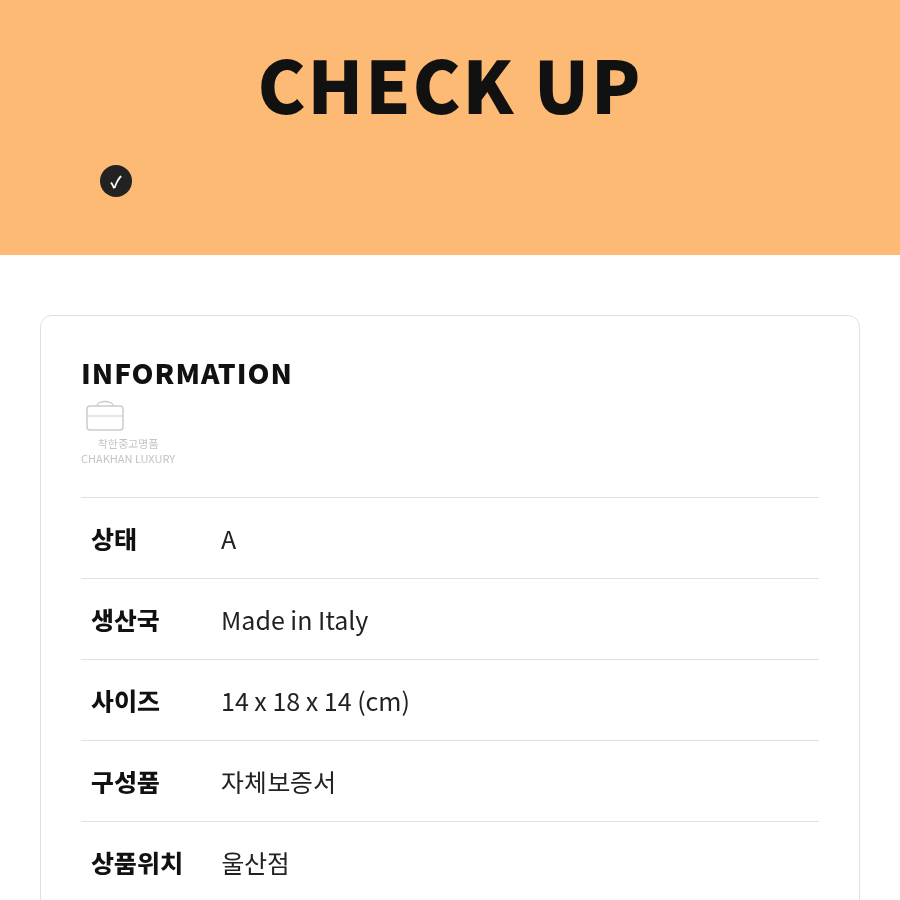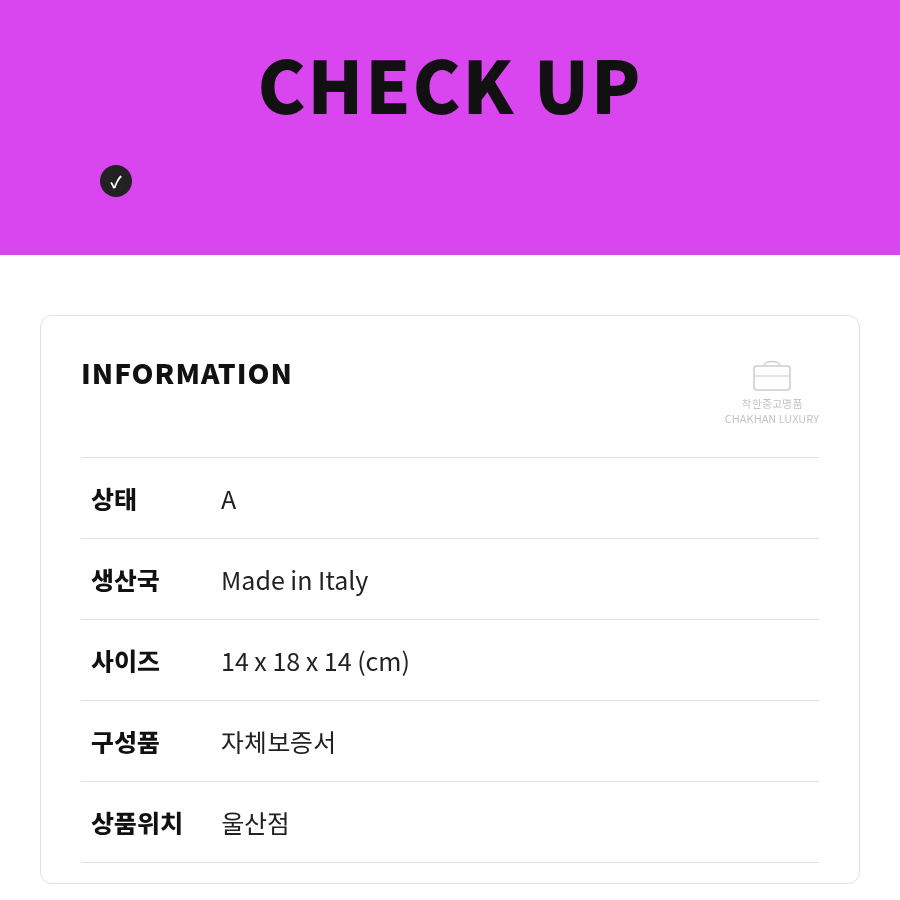--- a/index.html
+++ b/index.html
@@ -9,21 +9,21 @@
     }
 
     body {
       width: 900px;
       min-height: 900px;
       background-color: #ffffff;
       font-family: -apple-system, BlinkMacSystemFont, 'Segoe UI', 'Apple SD Gothic Neo', 'Noto Sans KR', sans-serif;
     }
 
     .header-section {
-      background-color: #d946ef;
+      background-color: #fdba74;
       padding: 30px 40px 40px 40px;
       text-align: center;
     }
 
     .page-title {
       font-size: 72px;
       font-weight: 900;
       color: #111111;
       letter-spacing: 2px;
       margin-bottom: 30px;
@@ -80,33 +80,33 @@
       margin: 0 40px 40px 40px;
       padding: 36px 40px 20px 40px;
       position: relative;
     }
 
     .info-card-header {
       display: flex;
       justify-content: space-between;
       align-items: flex-start;
       margin-bottom: 30px;
+      flex-direction: column;
     }
 
     .info-title {
       font-size: 28px;
       font-weight: 900;
       color: #111111;
       letter-spacing: 1px;
     }
 
     .watermark {
       display: flex;
       flex-direction: column;
-      align-items: center;
       opacity: 0.5;
     }
 
     .watermark-icon {
       width: 48px;
       height: 40px;
       position: relative;
       margin-bottom: 4px;
     }
 

